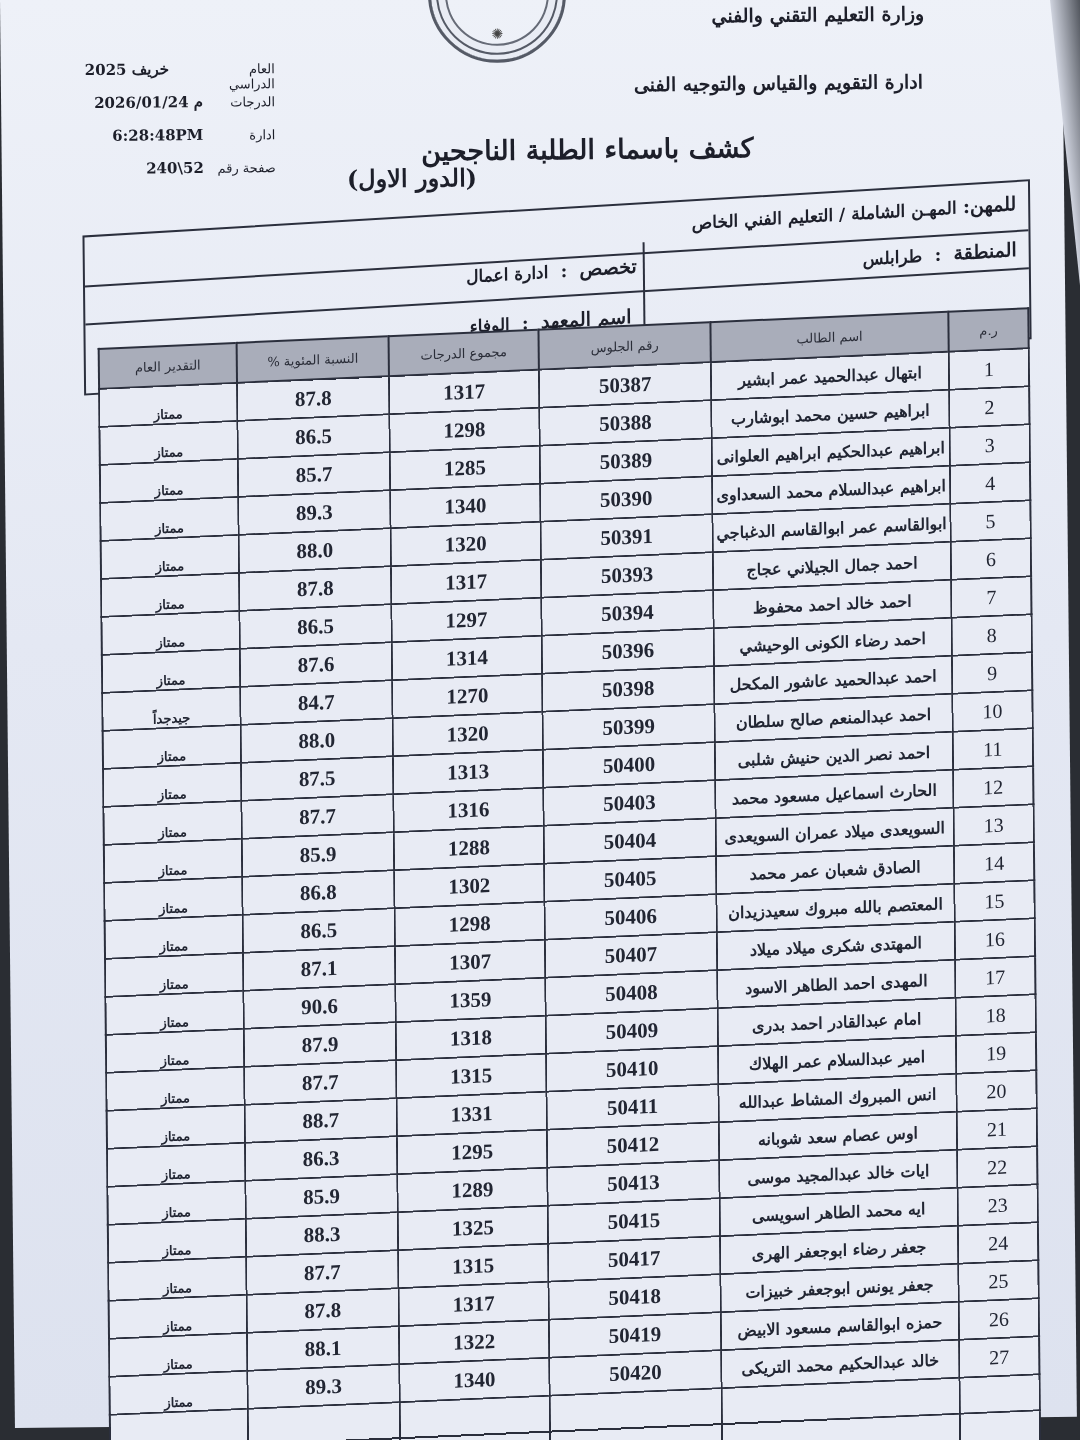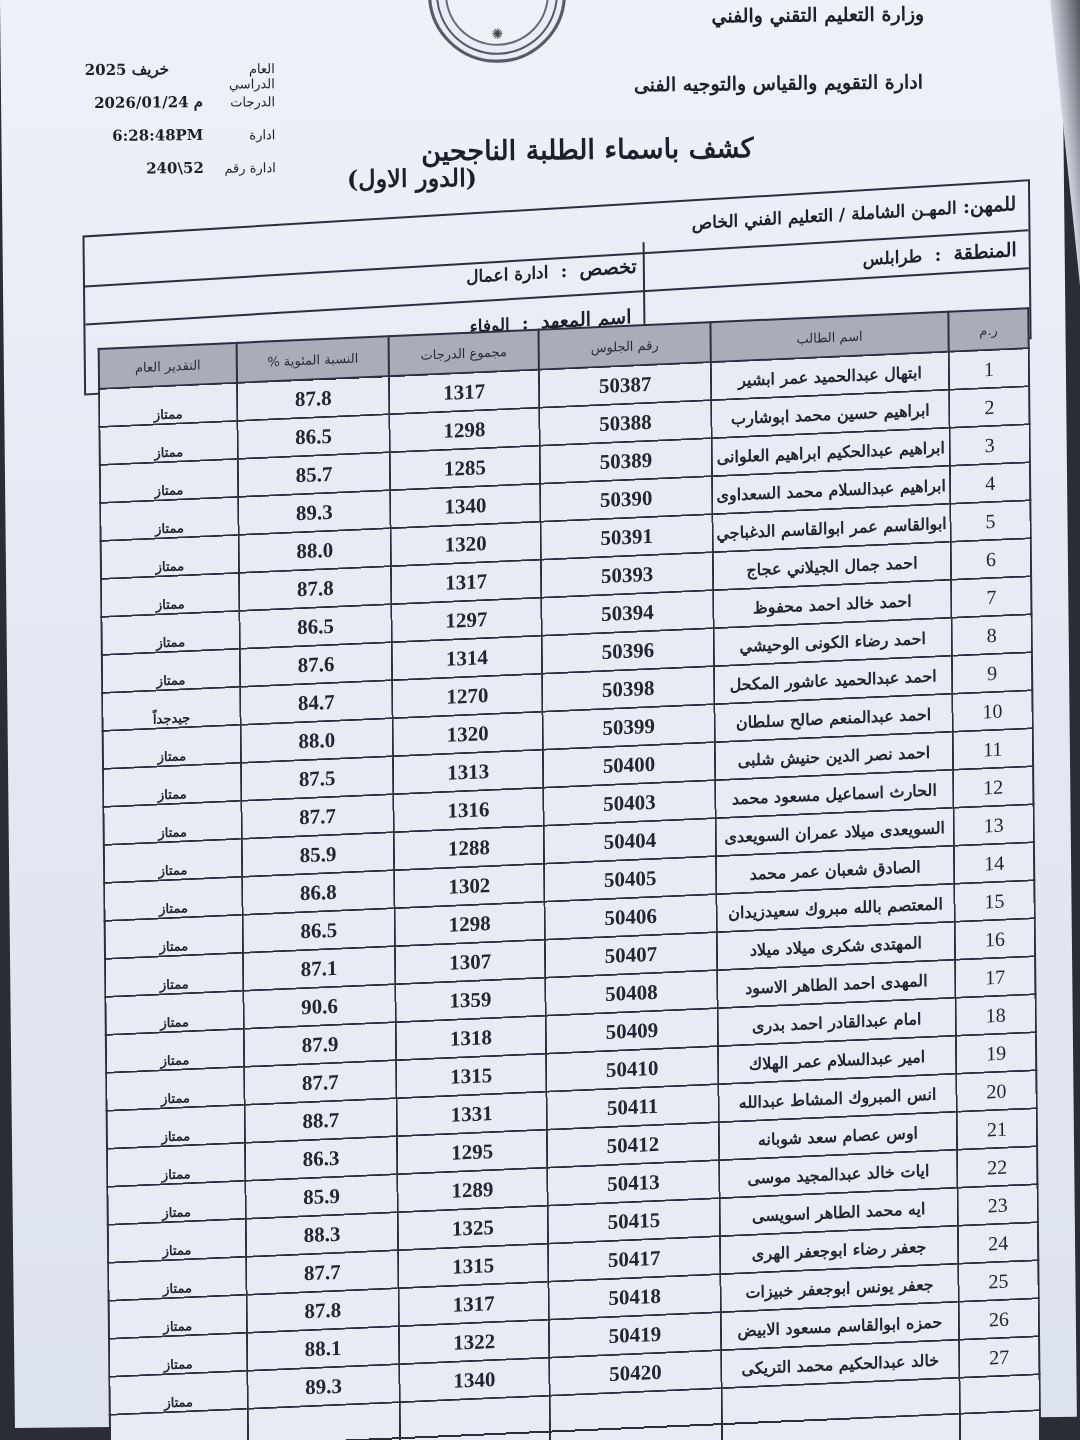--- a/index.html
+++ b/index.html
@@ -215,21 +215,21 @@
     </div>
     <div class="meta-row">
       <span class="meta-label">الدرجات</span>
       <span class="meta-value">2026/01/24 م</span>
     </div>
     <div class="meta-row">
       <span class="meta-label">ادارة</span>
       <span class="meta-value">6:28:48PM</span>
     </div>
     <div class="meta-row">
-      <span class="meta-label">ادارة رقم</span>
+      <span class="meta-label">صفحة رقم</span>
       <span class="meta-value">240\52</span>
     </div>
   </div>
 
   <div class="doc-title">كشف باسماء الطلبة الناجحين</div>
   <div class="round-label">(الدور الاول)</div>
 
   <div class="info-box">
     <div class="info-divider-h2"></div>
     <div class="info-divider-h"></div>

